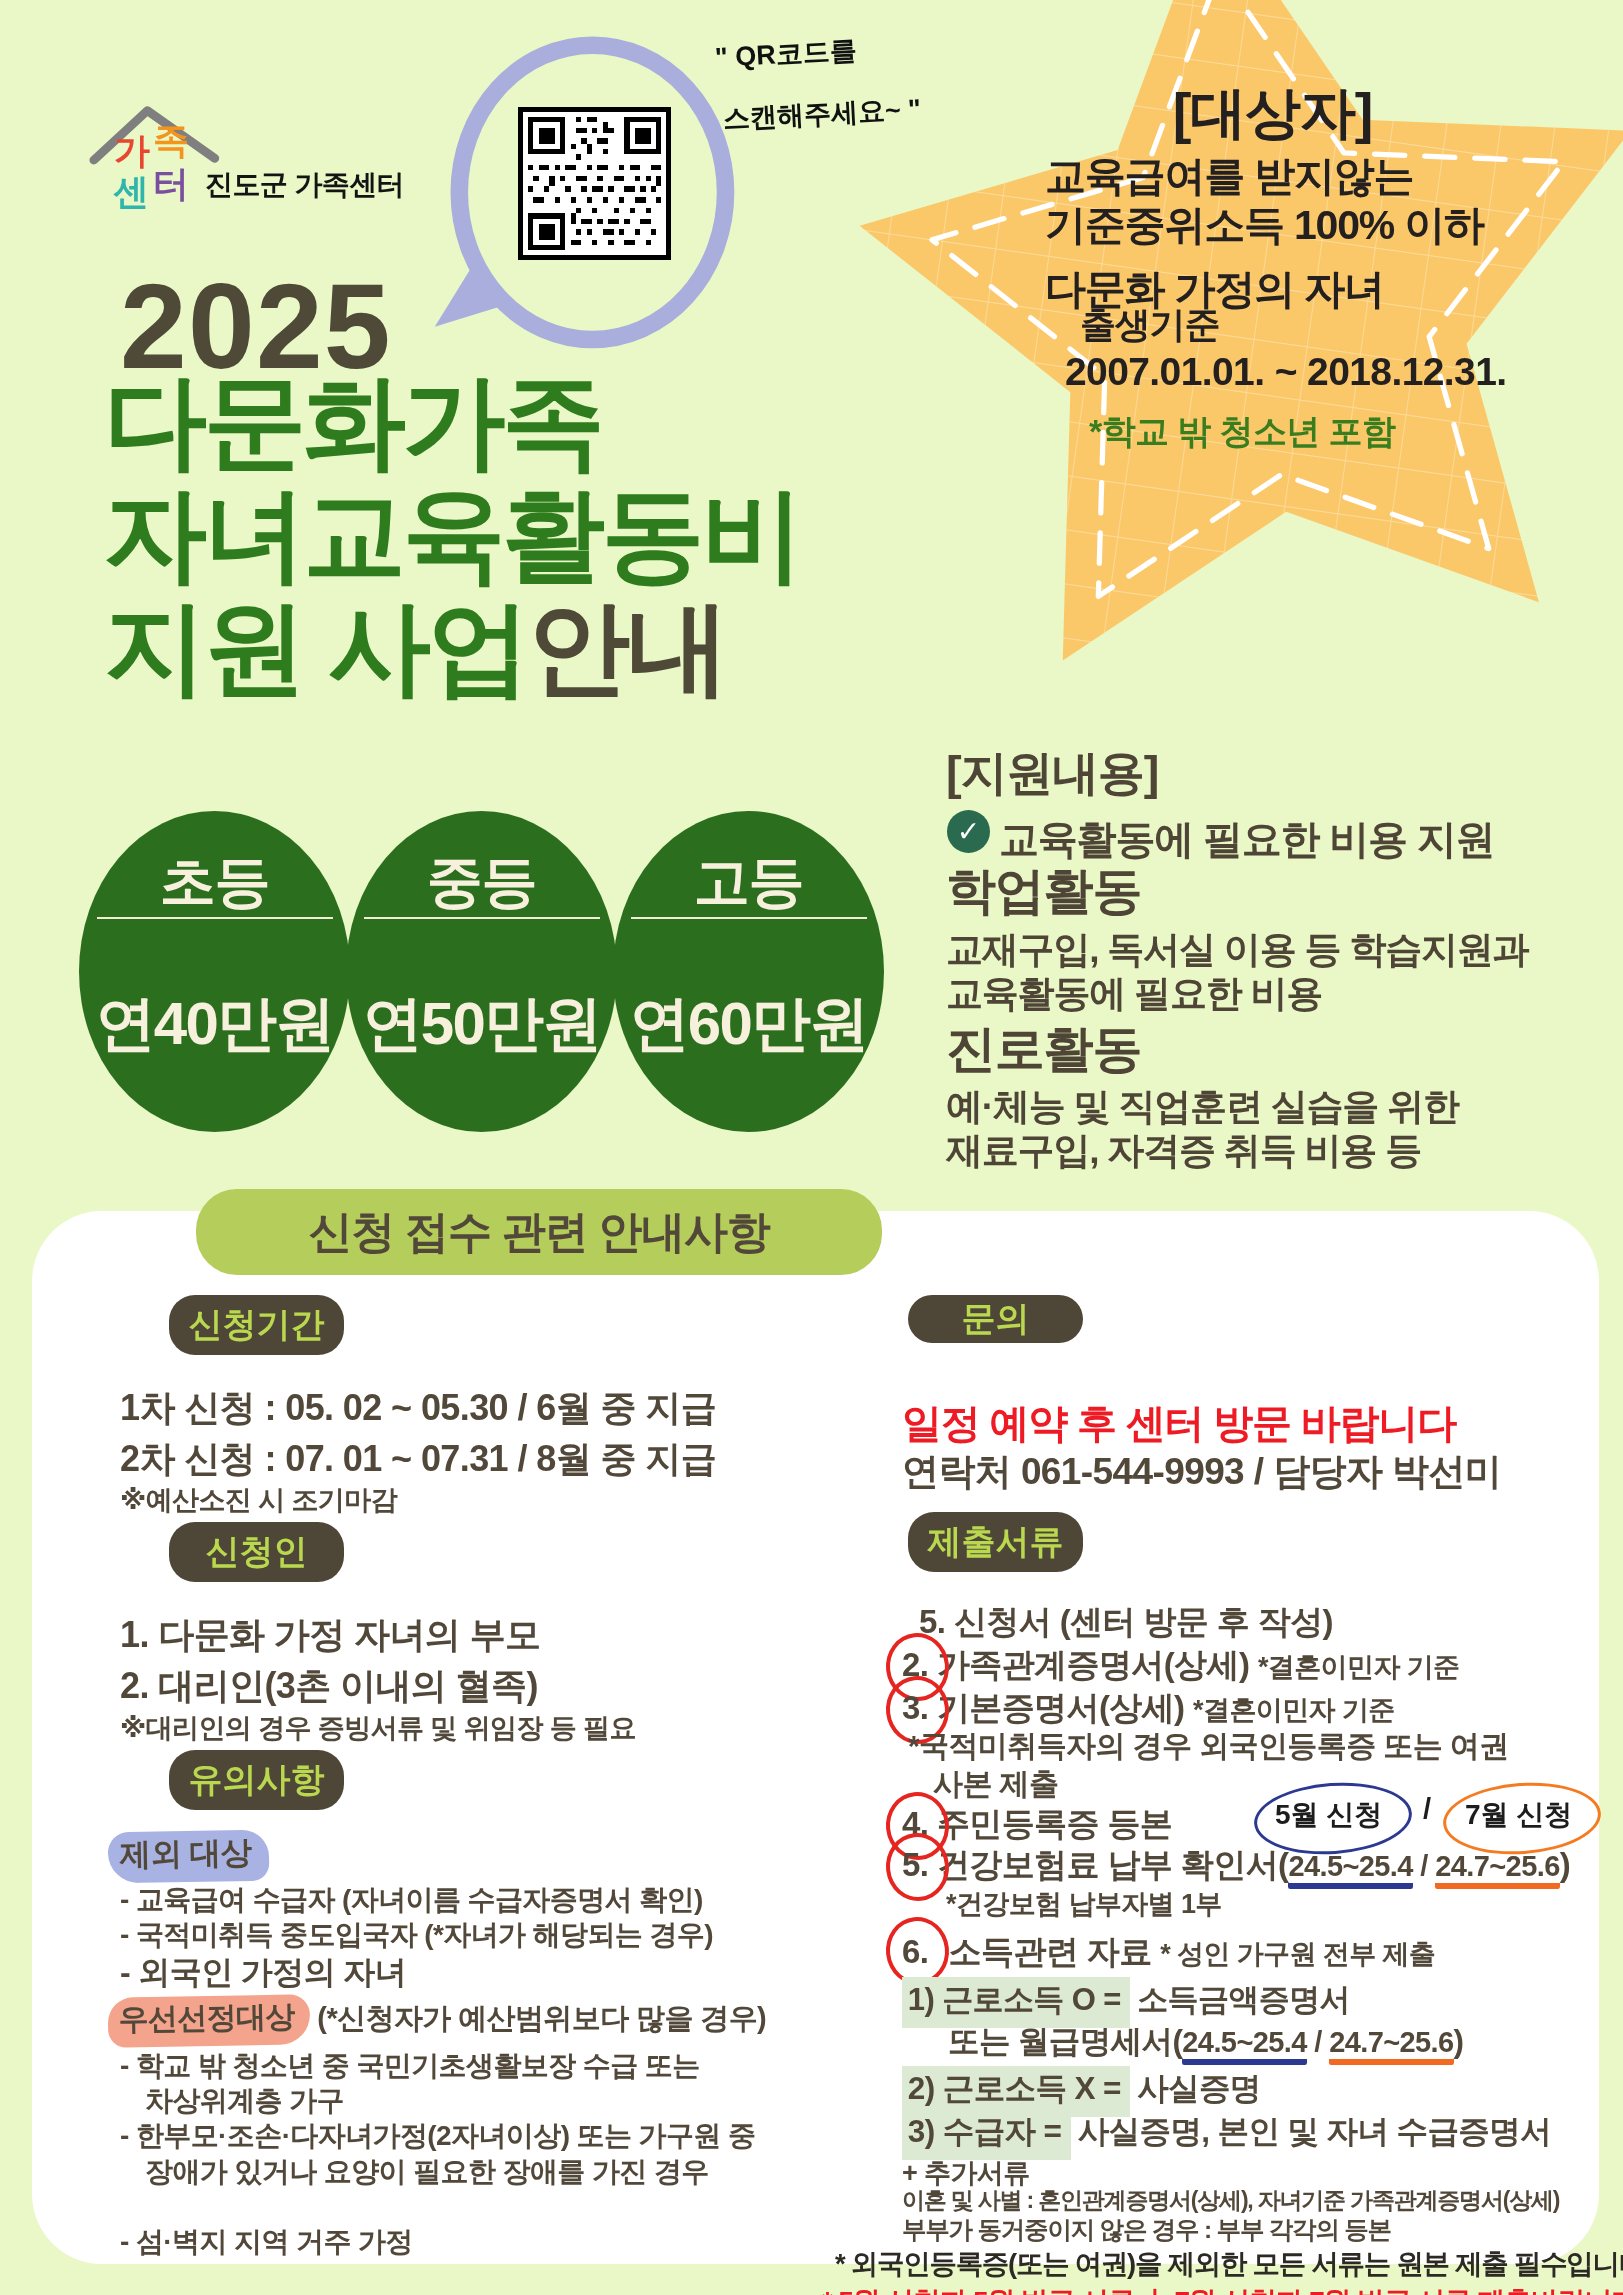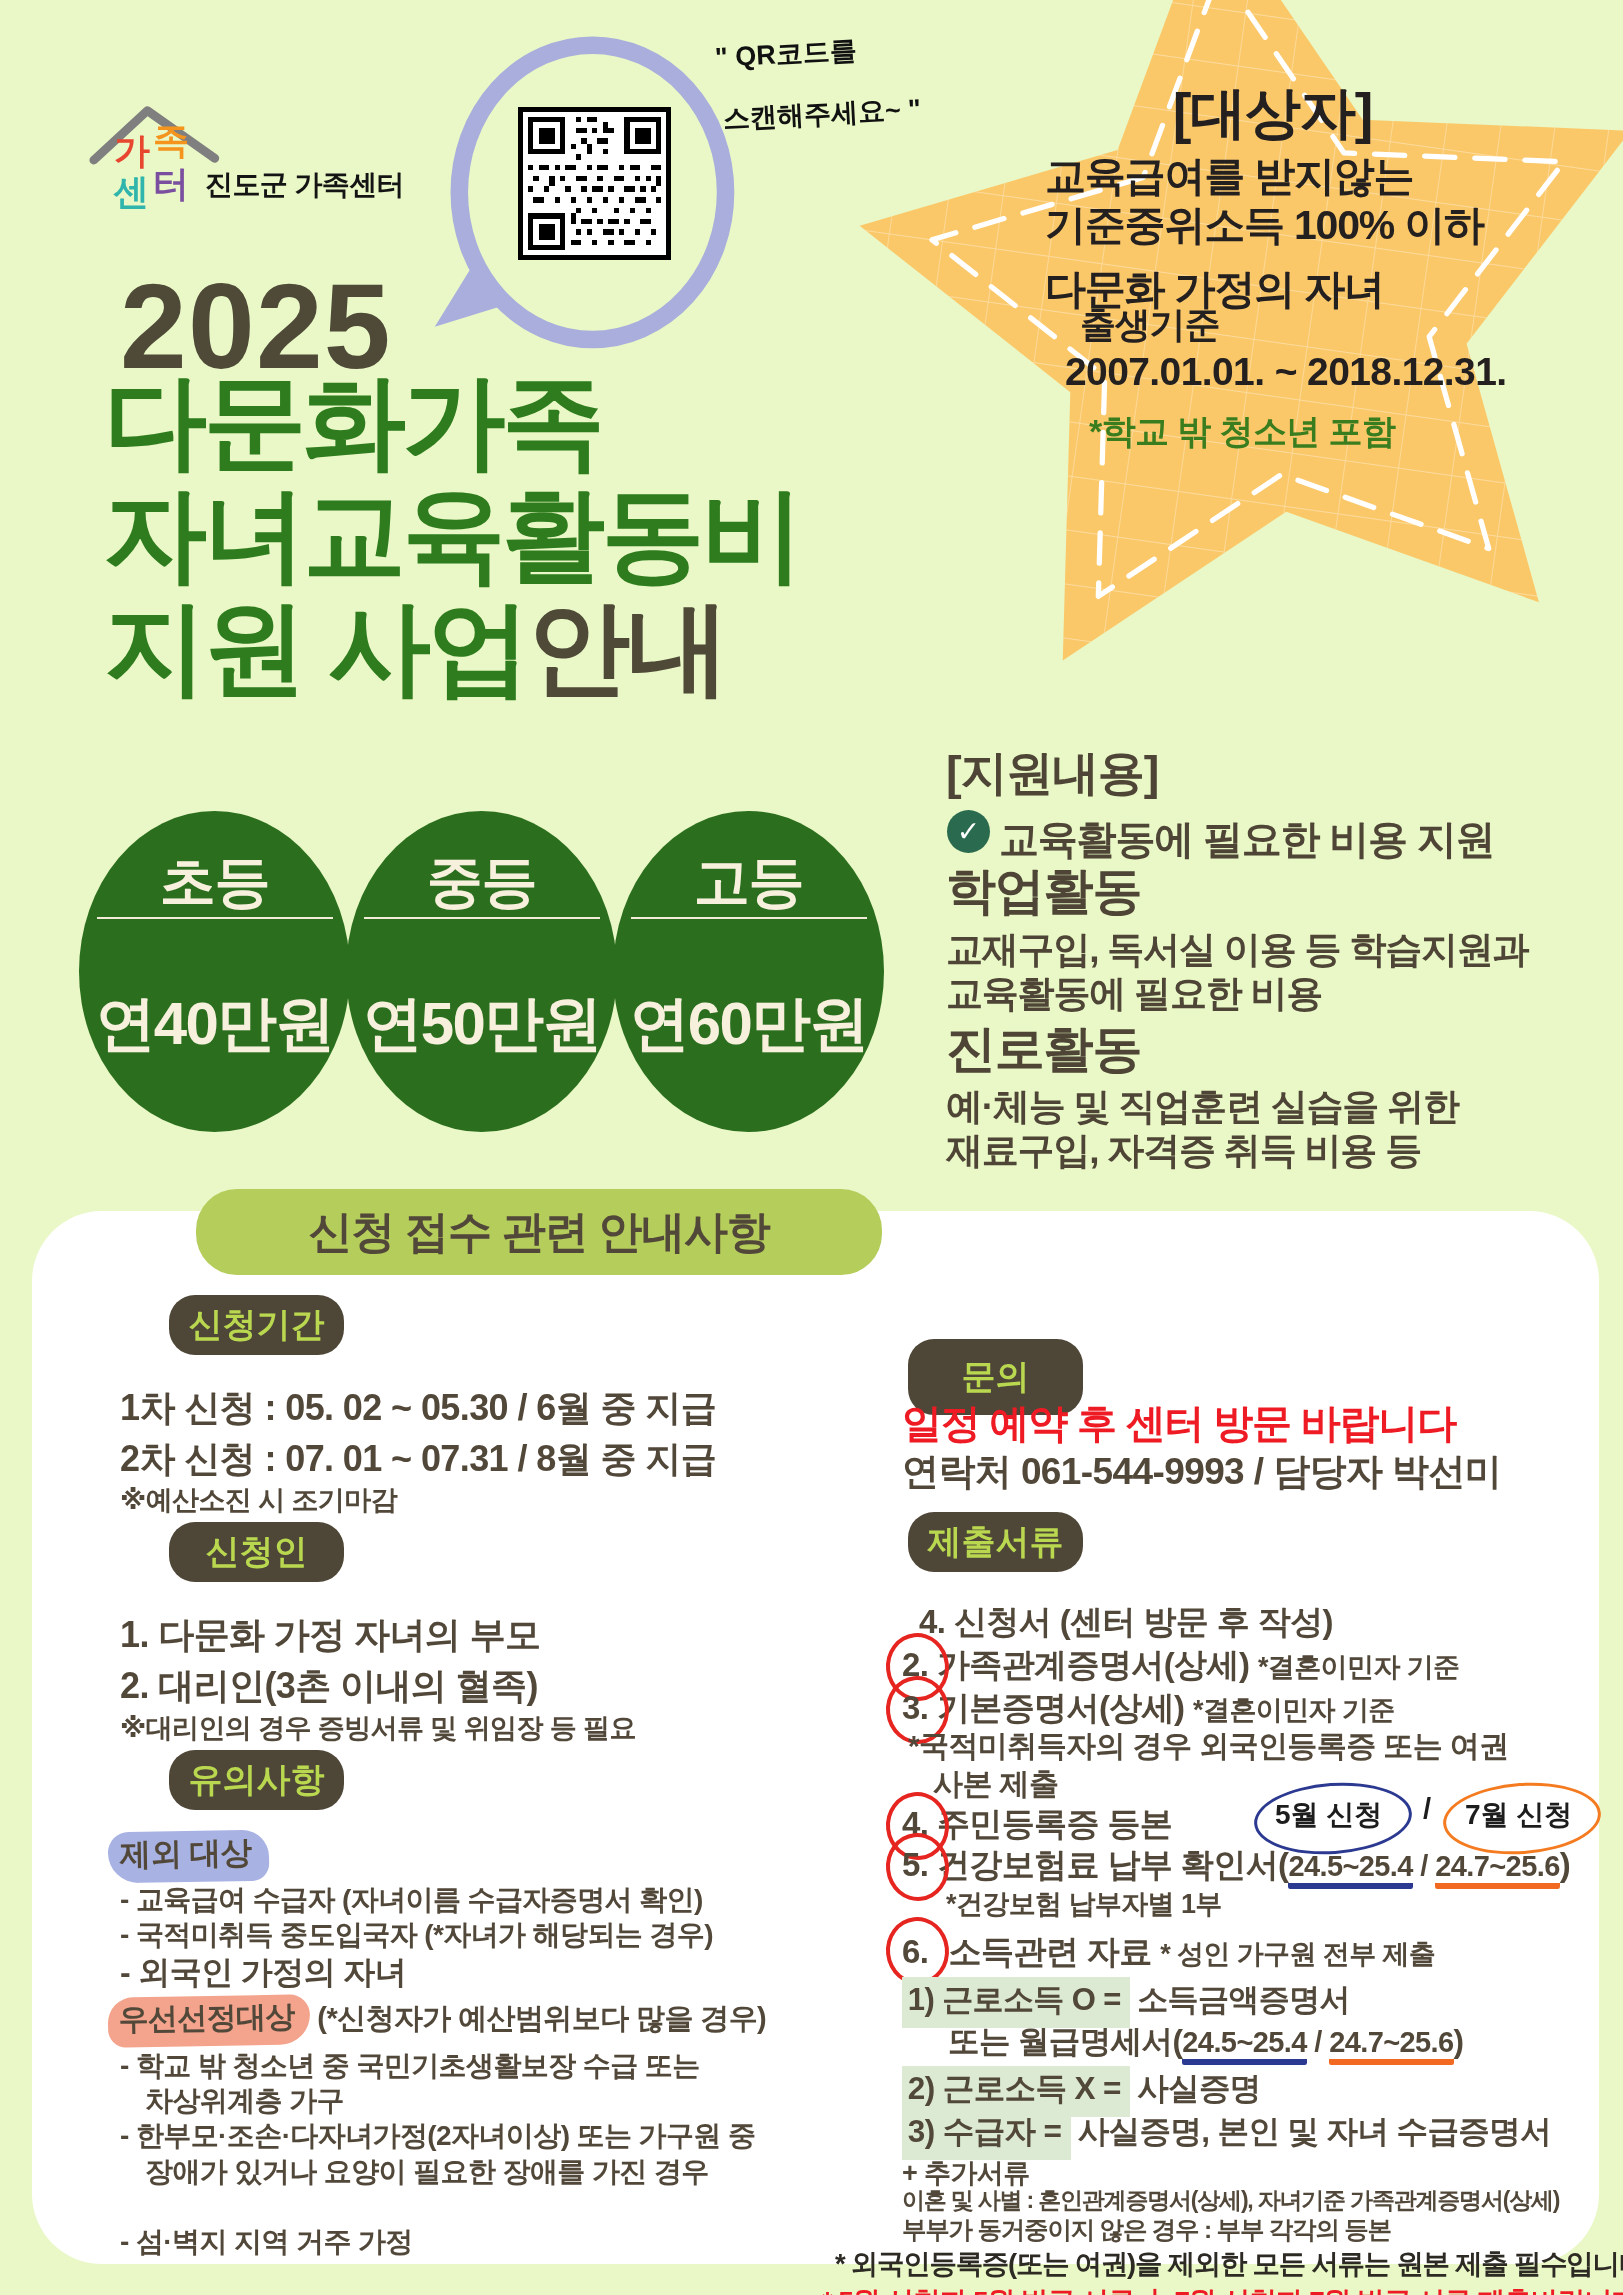--- a/index.html
+++ b/index.html
@@ -160,31 +160,31 @@
   <div class="abs body-line" style="left:120px;top:1951px;font-size:32px;">- 외국인 가정의 자녀</div>
   <div class="abs wsnw" style="left:108px;top:1996px;">
     <span class="blob-salmon body-line" style="font-size:30px;">우선선정대상</span><span class="body-line" style="font-size:29px;"> (*신청자가 예산범위보다 많을 경우)</span>
   </div>
   <div class="abs body-line" style="left:120px;top:2047px;font-size:28px;">- 학교 밖 청소년 중 국민기초생활보장 수급 또는</div>
   <div class="abs body-line" style="left:145px;top:2082px;font-size:28px;">차상위계층 가구</div>
   <div class="abs body-line" style="left:120px;top:2117px;font-size:28px;">- 한부모·조손·다자녀가정(2자녀이상) 또는 가구원 중</div>
   <div class="abs body-line" style="left:145px;top:2153px;font-size:28px;">장애가 있거나  요양이  필요한 장애를 가진 경우</div>
   <div class="abs body-line" style="left:120px;top:2223px;font-size:28px;">- 섬·벽지 지역 거주 가정</div>
 
-  <div class="abs pill" style="left:908px;top:1295px;width:175px;height:76px;font-size:34px;margin-top:44px;">
+  <div class="abs pill" style="left:908px;top:1295px;width:175px;height:48px;font-size:34px;">
     <span>문의</span>
   </div>
   <div class="abs wsnw" style="left:902px;top:1396px;font-size:40px;font-weight:800;color:#ee1b24;letter-spacing:-1.2px;">일정 예약 후 센터 방문 바랍니다</div>
   <div class="abs body-line" style="left:902px;top:1447px;font-size:37px;">연락처 061-544-9993 / 담당자 박선미</div>
 
   <div class="abs pill" style="left:908px;top:1512px;width:175px;height:60px;font-size:34px;">
     <span>제출서류</span>
   </div>
 
-  <div class="abs body-line" style="left:919px;top:1600px;font-size:33px;">4. 신청서 (센터 방문 후 작성)</div>
+  <div class="abs body-line" style="left:919px;top:1600px;font-size:33px;">5. 신청서 (센터 방문 후 작성)</div>
 
   <div class="abs body-line" style="left:902px;top:1643px;font-size:33px;">
     <span>2.</span>
     <span>가족관계증명서(상세)</span>
     <span class="doc-note">*결혼이민자 기준</span>
   </div>
   <div class="rc" style="left:886px;top:1633px;"></div>
 
   <div class="abs body-line" style="left:902px;top:1686px;font-size:33px;">
     <span>3.</span>

